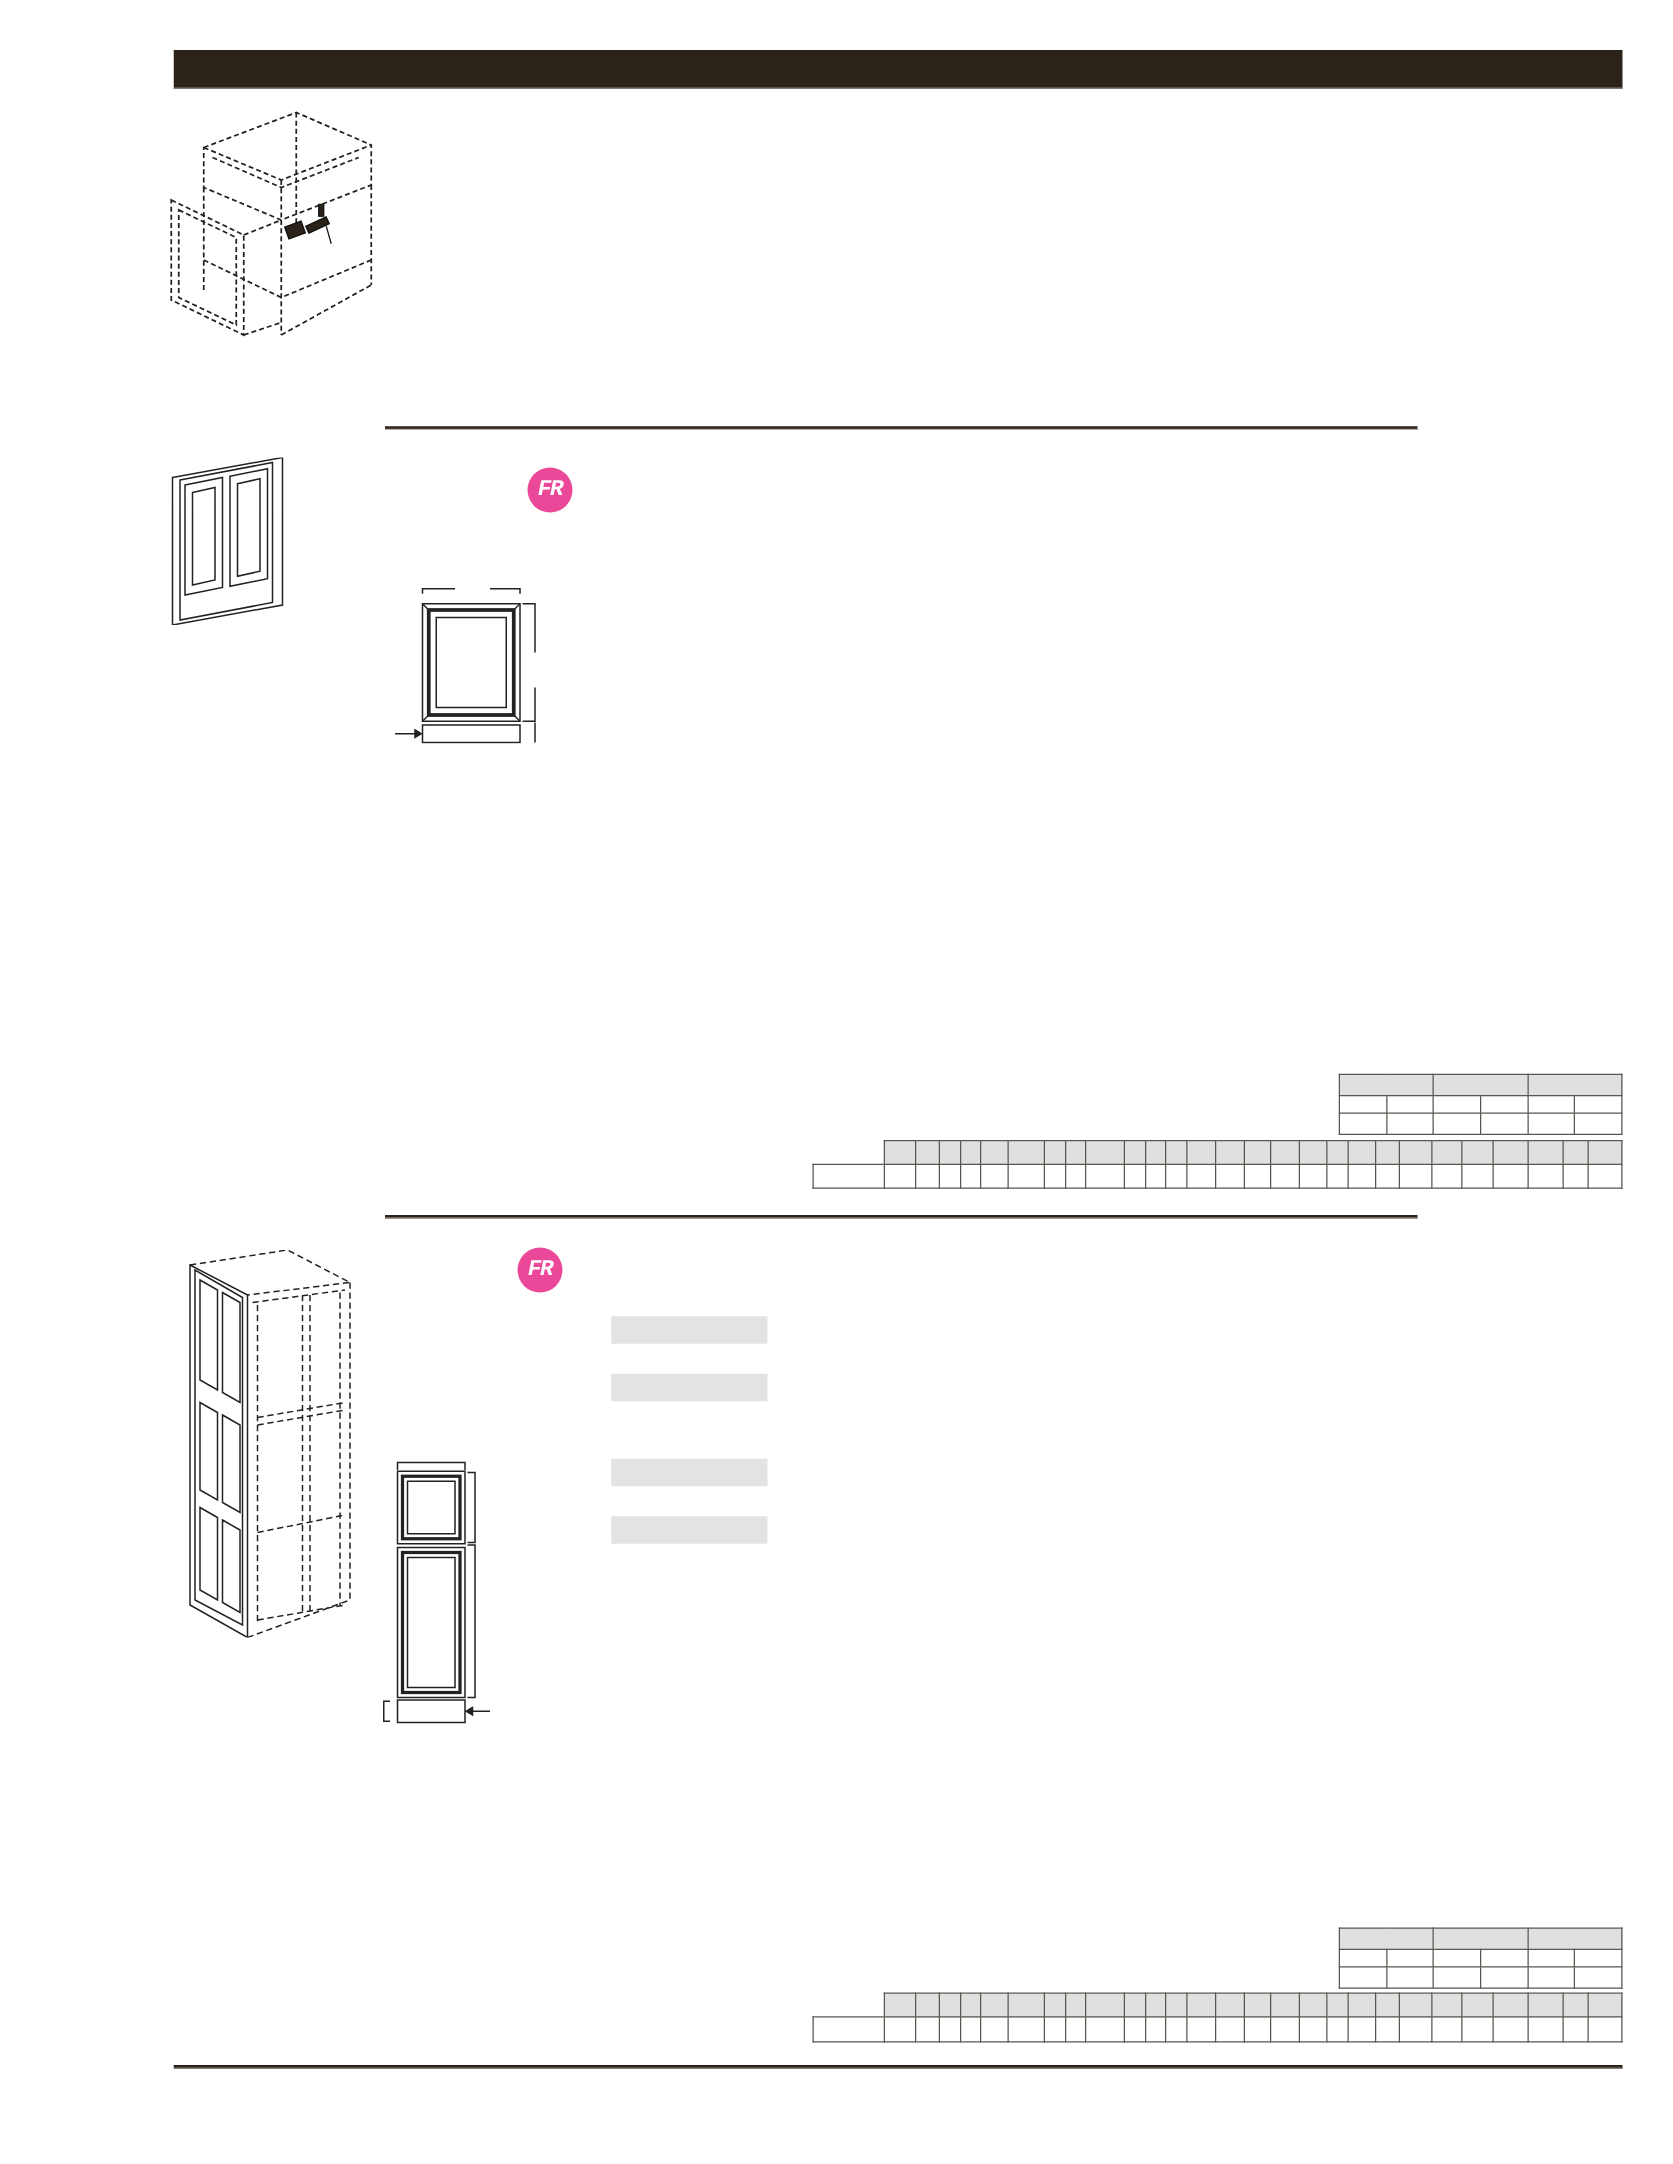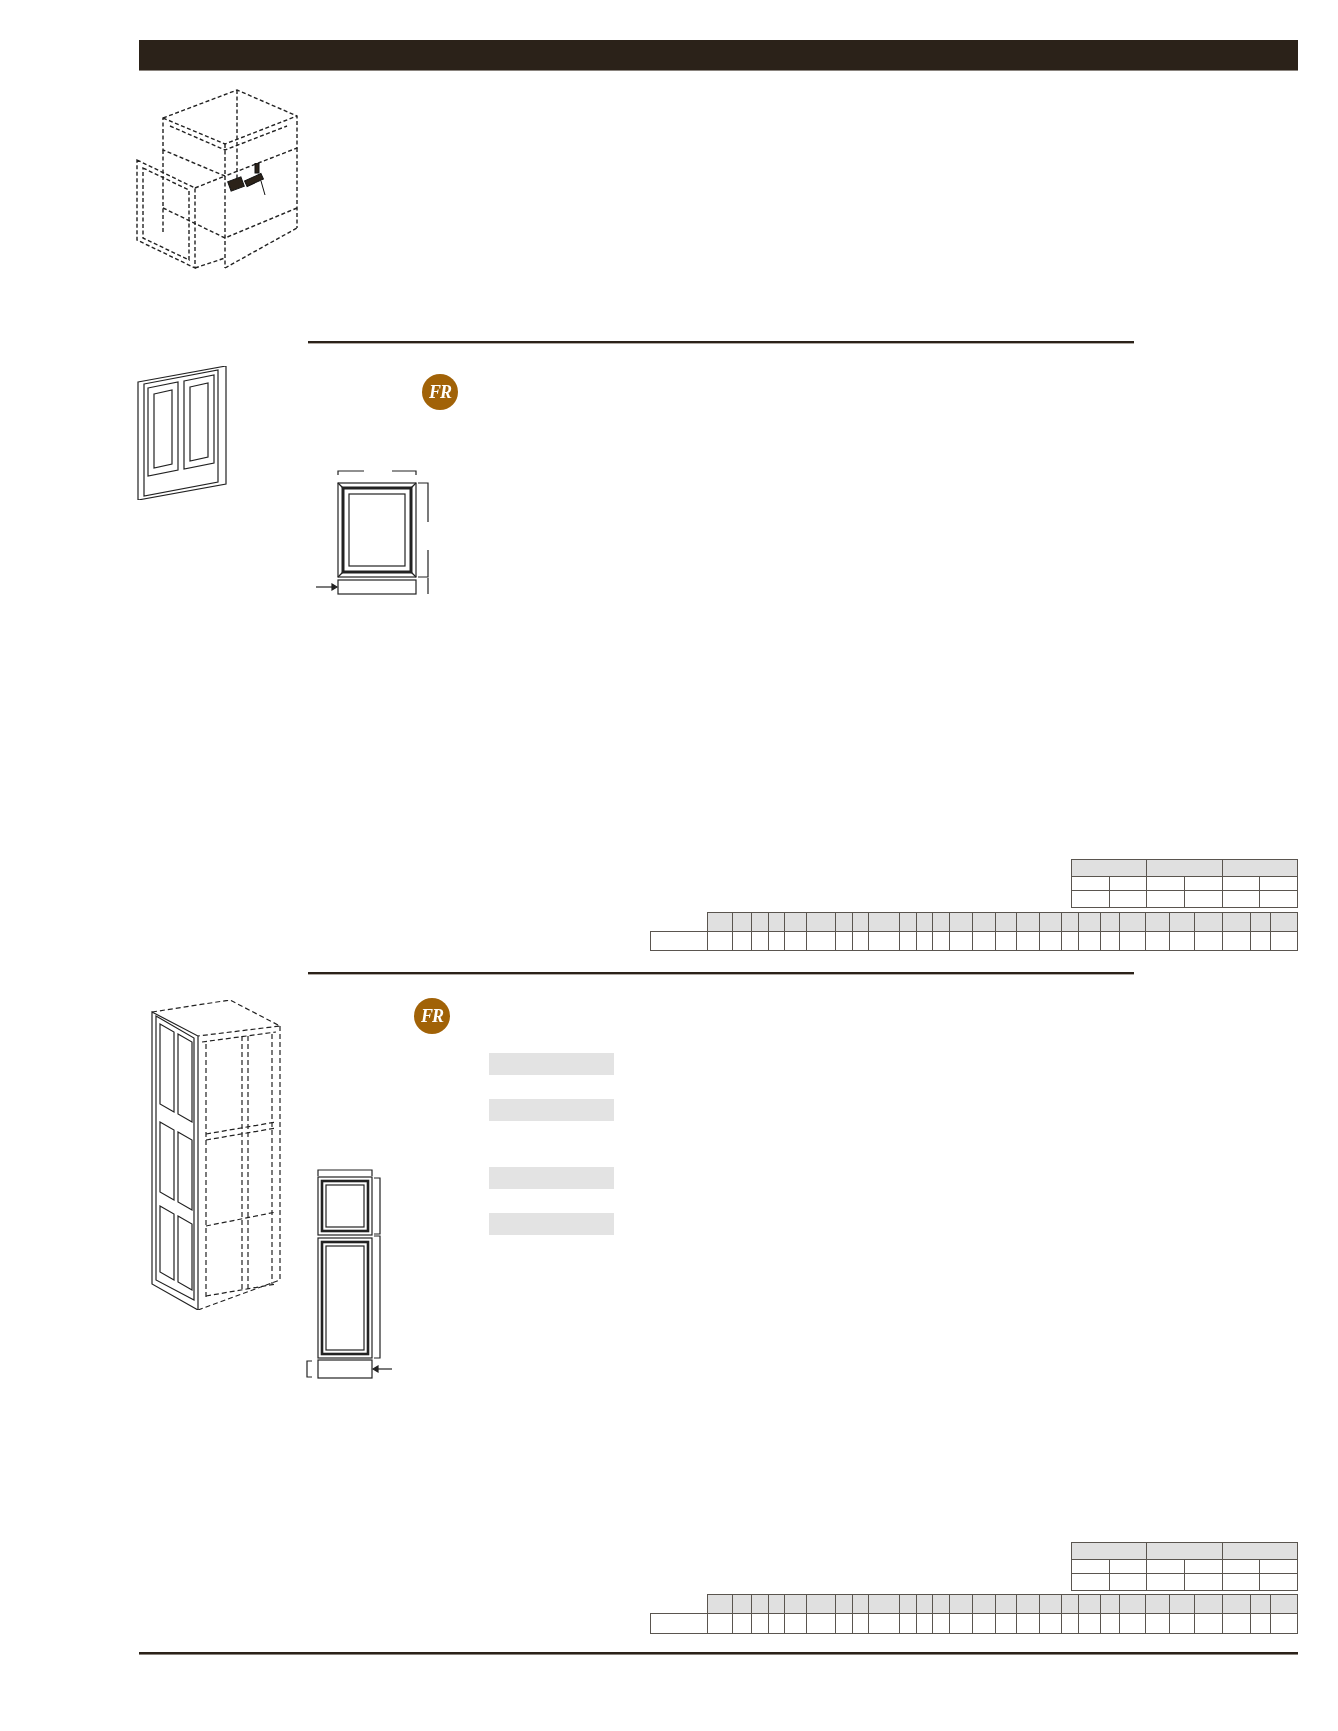--- a/index.html
+++ b/index.html
@@ -4,23 +4,23 @@
   <style>
     html, body { margin: 0; padding: 0; background: #ffffff; }
     body { width: 1338px; height: 1731px; position: relative; overflow: hidden;
       font-family: "Liberation Sans", sans-serif; }
     .abs { position: absolute; }
     .header-bar { left: 139px; top: 40px; width: 1159px; height: 30px; background: #2b2219;
       border-bottom: 1px solid #8a847e; }
     .divider { height: 2px; background: #2b2219; border-bottom: 1px solid #b0aaa4; }
     .footer-line { left: 139px; top: 1652px; width: 1159px; height: 2px; background: #2b2219;
       border-bottom: 1px solid #8a847e; }
-    .fr-badge { width: 36px; height: 36px; border-radius: 50%; background: #a16207; color: #fff;
+    .fr-badge { width: 36px; height: 36px; border-radius: 50%; background: #ec4899; color: #fff;
       display: flex; align-items: center; justify-content: center;
-      font-family: Liberation Serif, serif; font-weight: bold; font-style: italic;
+      font-family: Liberation Mono, monospace; font-weight: bold; font-style: italic;
       font-size: 18px; letter-spacing: -1px; }
     .gray-bar { left: 489px; width: 125px; height: 22px; background: #e3e3e3; }
     table.grid { border-collapse: collapse; position: absolute; }
     table.grid td { border: 1.5px solid #5a554f; padding: 0; }
     table.grid td.hd { background: #e0e0e0; }
     table.grid td.blank { border: none; background: transparent; }
     svg { display: block; }
   </style>
 </head>
 <body>

